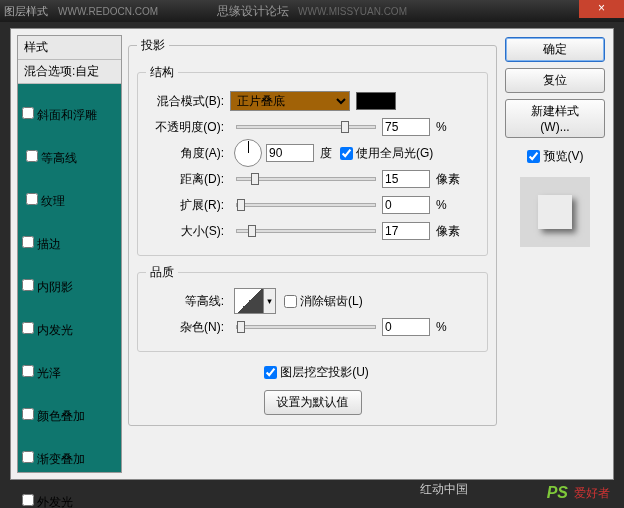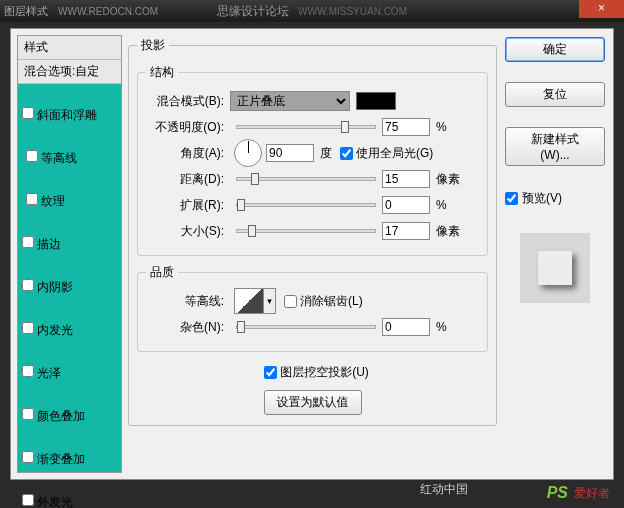--- a/index.html
+++ b/index.html
@@ -7,56 +7,56 @@
 
 .titlebar { height: 22px; background: linear-gradient(#3a3a3a, #1a1a1a); color: #999; display: flex; align-items: center; padding: 8px 4px; position: relative; }
 .titlebar .title { flex: 0 0 auto; font-size: 11px; color: #aaa; }
 .titlebar .url1 { margin-left: 10px; font-size: 10px; color: #888; }
 .titlebar .center { position: absolute; left: 50%; transform: translateX(-50%); font-size: 11px; color: #999; }
 .titlebar .url2 { font-size: 10px; color: #666; margin-left: 6px; }
 .titlebar .close { position: absolute; right: 0; top: 0; width: 45px; height: 18px; background: #c8432e; color: #fff; text-align: center; line-height: 16px; font-size: 12px; }
 
 .dialog { position: absolute; left: 10px; top: 28px; right: 10px; bottom: 28px; background: #f0f0f0; border: 1px solid #888; display: flex; }
 
-.sidebar { width: 105px; border-right: 1px solid #bbb; background: #14b8a6; margin: 6px 0 6px 6px; border: 1px solid #999; }
+.sidebar { width: 105px; border-right: 1px solid #bbb; background: #0f766e; margin: 6px 0 6px 6px; border: 1px solid #999; }
 .sidebar .hdr { background: #e8e8e8; border-bottom: 1px solid #bbb; padding: 3px 6px; font-size: 12px; }
 .sidebar .sub { background: #e8e8e8; border-bottom: 1px solid #bbb; padding: 3px 6px; font-size: 12px; }
 .sidebar .item { padding: 3px 4px; display: flex; align-items: flex-start; gap: 3px; margin-top: 20px; }
 .sidebar .item.indent { padding-left: 8px; }
 .sidebar .item.sel { background: #3399ff; color: #fff; }
 .sidebar input[type=checkbox] { width: 12px; height: 12px; }
 
 .main { flex: 1; padding: 8px 6px; }
 fieldset { border: 1px solid #bbb; border-radius: 3px; margin-bottom: 8px; padding: 6px 8px 10px 8px; }
 legend { padding: 0 4px; font-size: 12px; }
 fieldset.inner { border: 1px solid #ccc; margin-top: 4px; }
 
 .row { display: flex; align-items: center; height: 24px; margin: 2px 0; }
 .row .lbl { width: 78px; text-align: right; margin-right: 6px; }
-.row select { width: 120px; height: 20px; border: 1px solid #888; background: #a3a3a3; padding: 0 2px; }
+.row select { width: 120px; height: 20px; border: 1px solid #888; background: #a16207; padding: 0 2px; }
 .row .swatch { width: 40px; height: 18px; background: #000; border: 1px solid #666; margin-left: 6px; }
 .row .slider { flex: 0 0 140px; height: 4px; background: #ddd; border: 1px solid #aaa; margin: 0 6px; position: relative; }
 .row .slider .thumb { position: absolute; top: -5px; width: 8px; height: 12px; background: #eee; border: 1px solid #666; }
 .row input.num { width: 48px; height: 18px; border: 1px solid #888; padding: 0 2px; text-align: left; background: #fff; }
 .row .unit { margin-left: 6px; }
 .row input[type=checkbox] { margin: 0 3px 0 8px; }
 
 .dial { width: 28px; height: 28px; border: 1px solid #888; border-radius: 50%; background: #fff; position: relative; margin: 0 4px; }
 .dial .needle { position: absolute; left: 50%; top: 50%; width: 1px; height: 12px; background: #000; transform-origin: top; transform: rotate(180deg); }
 
 .contour { width: 30px; height: 26px; border: 1px solid #888; background: linear-gradient(135deg, #fff 50%, #444 50%); margin-left: 4px; }
 .contour-dd { width: 12px; height: 26px; border: 1px solid #888; border-left: none; background: #eee; text-align: center; line-height: 24px; font-size: 9px; }
 
 .btns-row { display: flex; gap: 8px; justify-content: center; margin-top: 6px; }
 .btn { border: 1px solid #888; background: linear-gradient(#fdfdfd, #e3e3e3); padding: 3px 12px; border-radius: 3px; cursor: default; }
 
-.rightcol { width: 110px; padding: 8px 8px 8px 2px; display: flex; flex-direction: column; gap: 20px; align-items: stretch; }
+.rightcol { width: 110px; padding: 8px 8px 8px 2px; display: flex; flex-direction: column; gap: 6px; align-items: stretch; }
 .rightcol .btn { width: 100%; text-align: center; }
 .rightcol .btn.primary { border: 1px solid #2a6fc9; box-shadow: 0 0 0 1px #7fb3ef inset; }
-.preview-chk { display: flex; align-items: center; gap: 4px; margin-top: 4px; justify-content: flex-start; }
+.preview-chk { display: flex; align-items: center; gap: 4px; margin-top: 4px; justify-content: center; }
 .preview-box { width: 70px; height: 70px; background: #d8d8d8; margin: 6px auto 0; position: relative; }
 .preview-box .inner { position: absolute; left: 18px; top: 18px; width: 34px; height: 34px; background: #ececec; box-shadow: 4px 4px 6px rgba(0,0,0,0.5); }
 
 .footer { position: absolute; bottom: 6px; right: 14px; color: #ddd; font-size: 12px; display: flex; align-items: center; gap: 6px; }
 .footer .ps { color: #7fc93a; font-weight: bold; font-style: italic; font-size: 16px; }
 .footer .cn { color: #c33; }
 .footer2 { position: absolute; bottom: 10px; left: 420px; color: #ccc; font-size: 12px; }
 </style>
 </head>
 <body>

